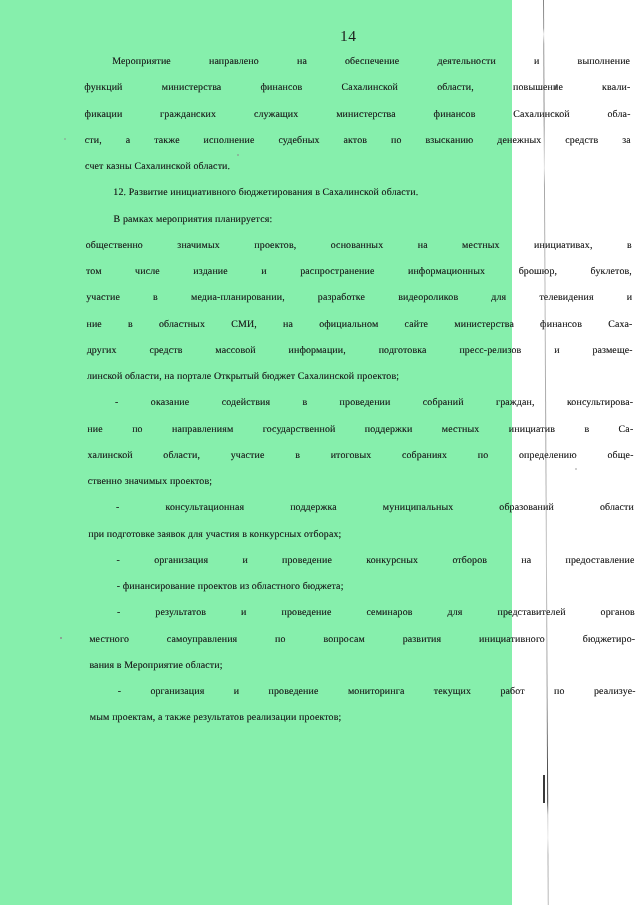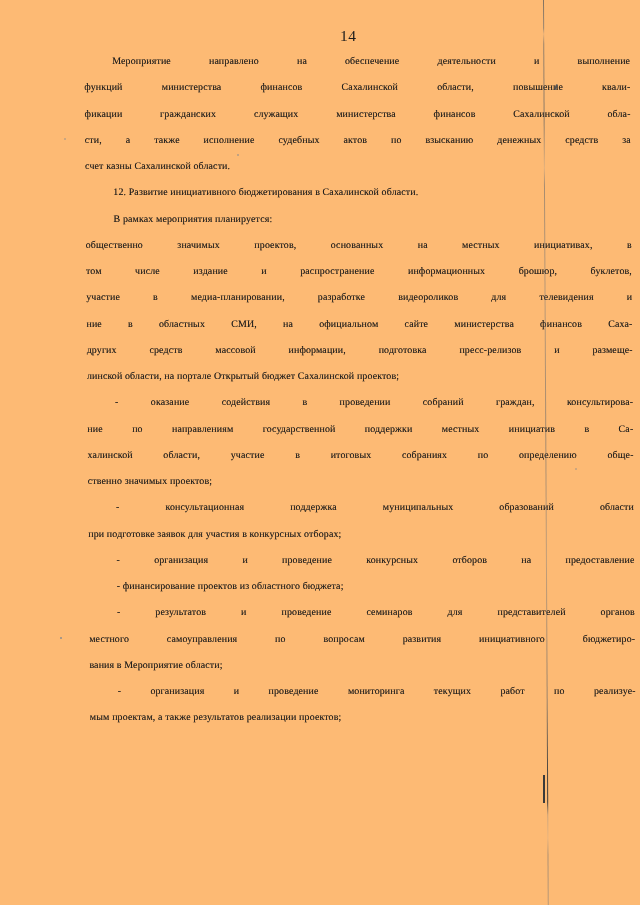--- a/index.html
+++ b/index.html
@@ -3,22 +3,22 @@
 <meta charset="utf-8">
 <style>
   html, body {
     margin: 0; padding: 0;
     width: 640px; height: 905px;
     background: #ffffff;
     overflow: hidden;
   }
   .page {
     position: relative;
-    width: 640px; height: 905px;
-    background: #fdba74;
+    width: 512px; height: 905px;
+    background: #86efac;
     font-family: "Liberation Serif", "DejaVu Serif", serif;
     color: #1c1c1c;
   }
   .page-number {
     position: absolute;
     top: 27px; left: 340px;
     font-size: 15.5px;
     letter-spacing: 0.5px;
     color: #1c1c1c;
   }

